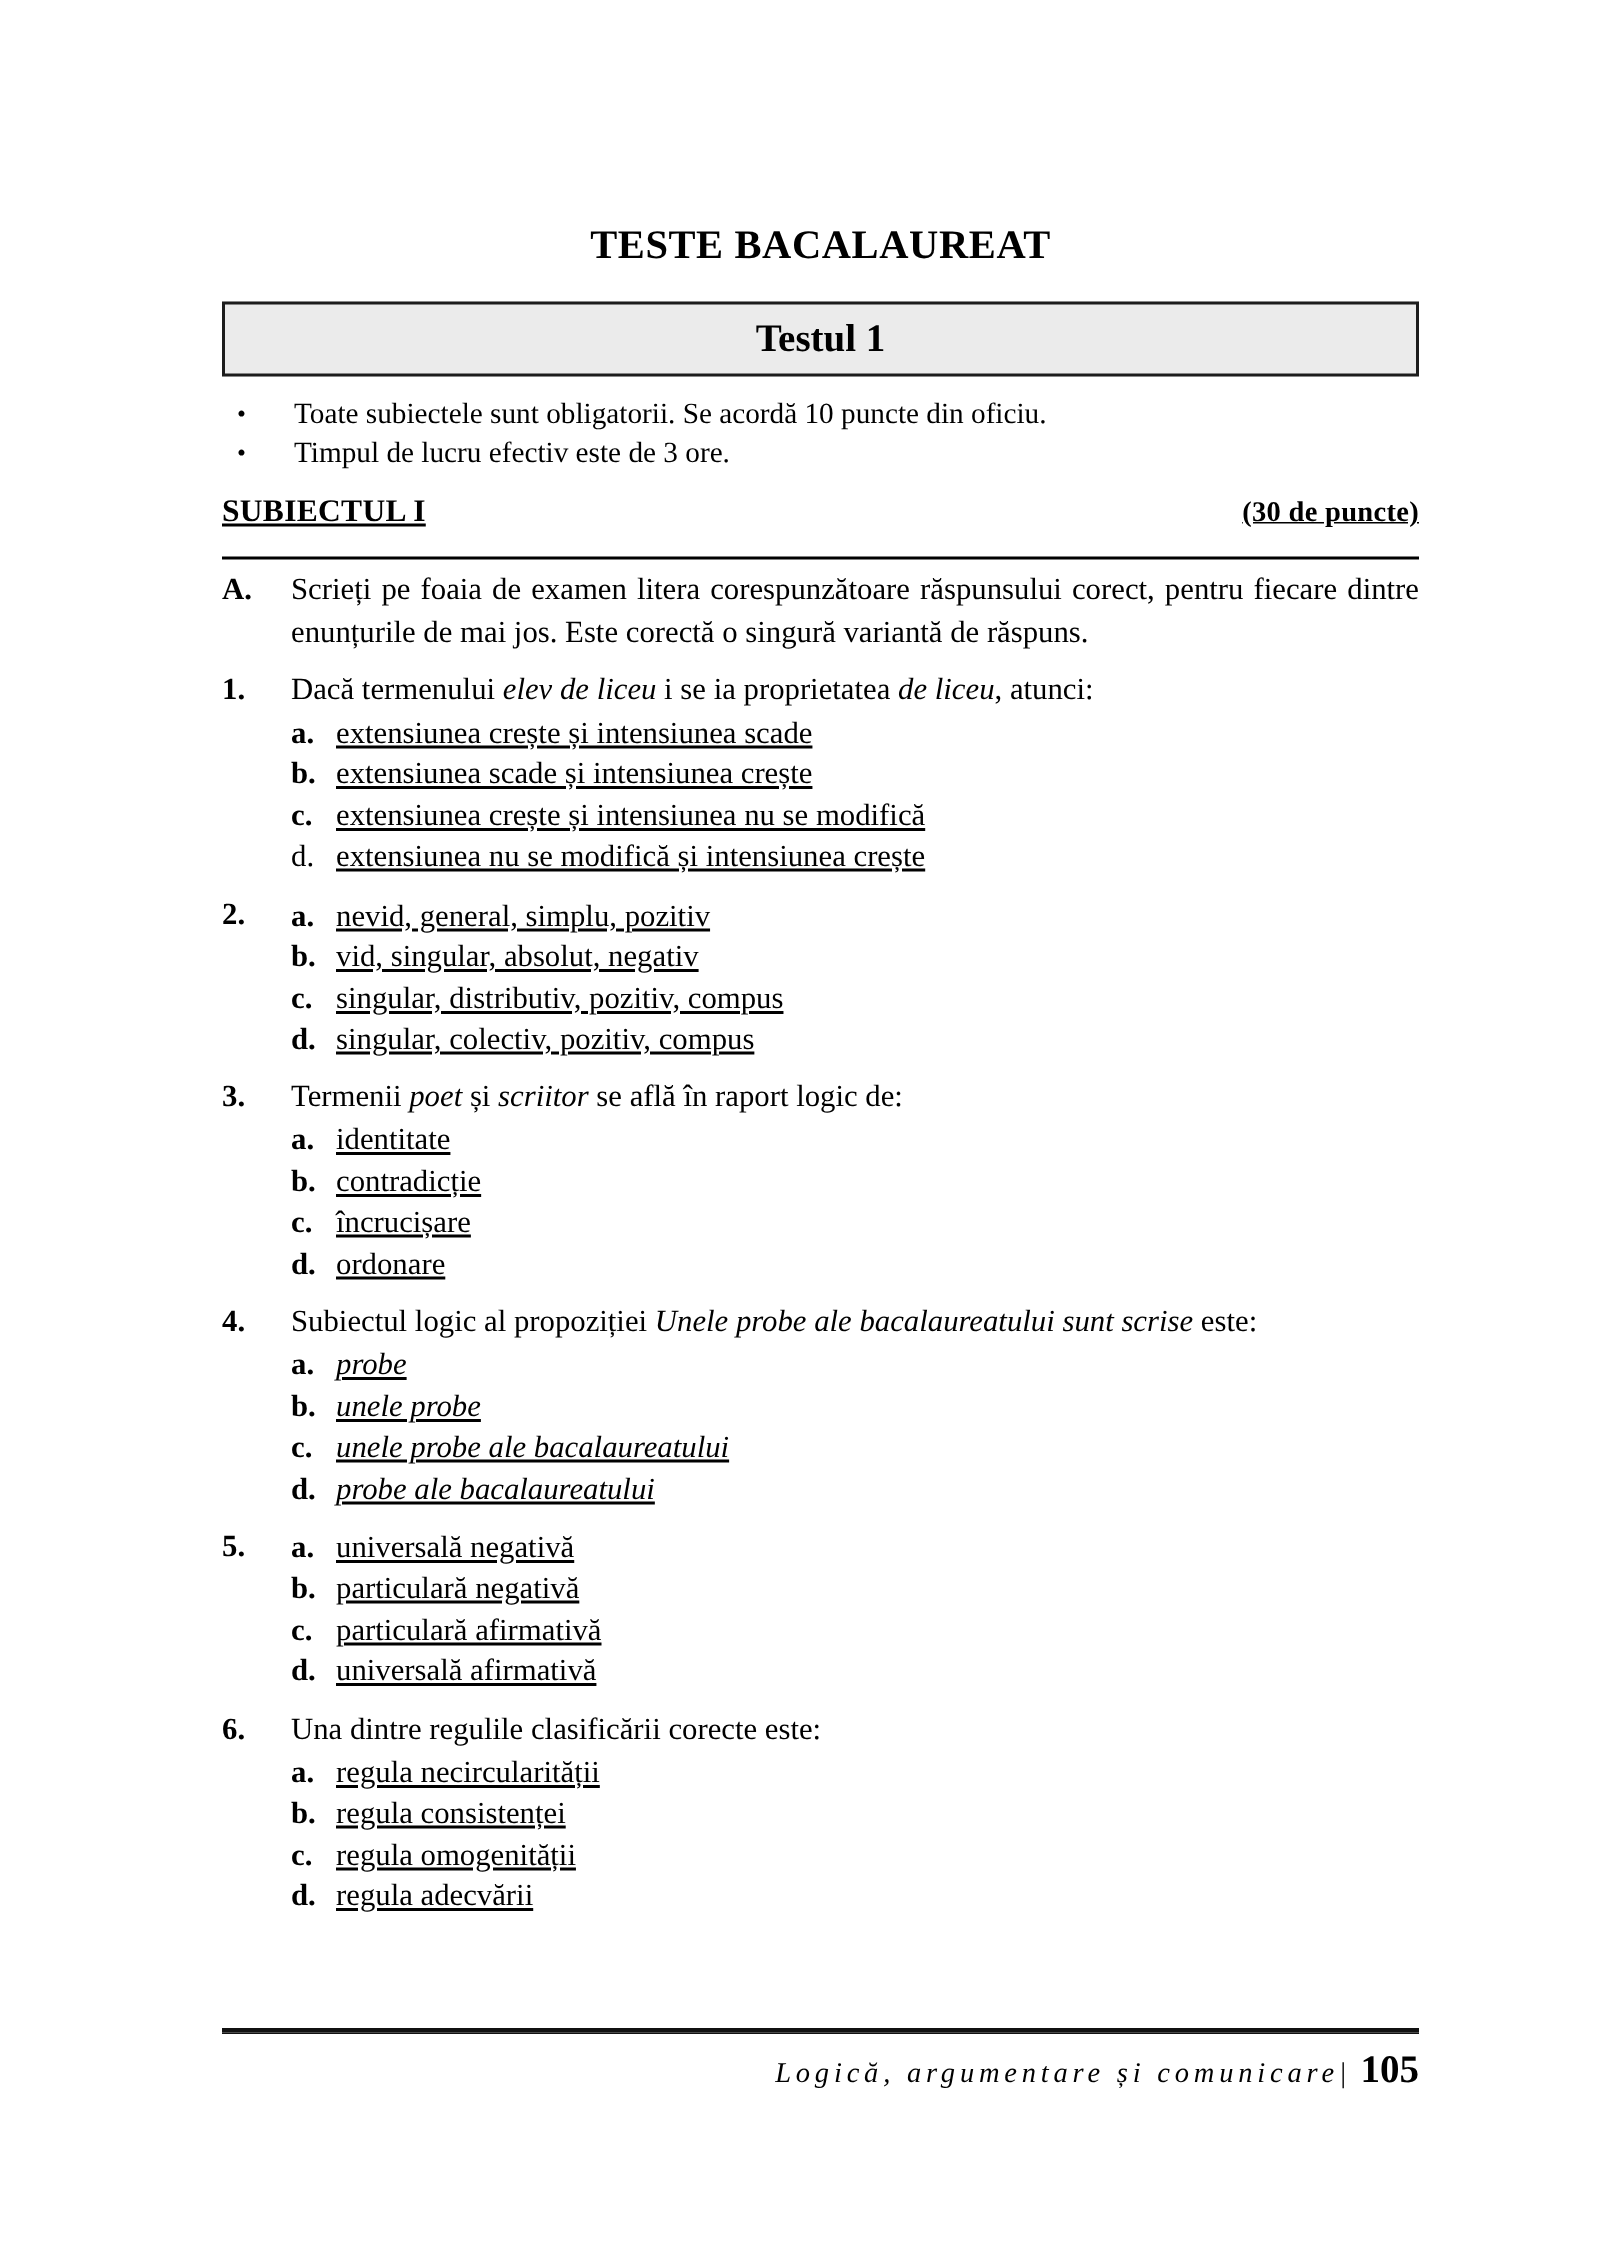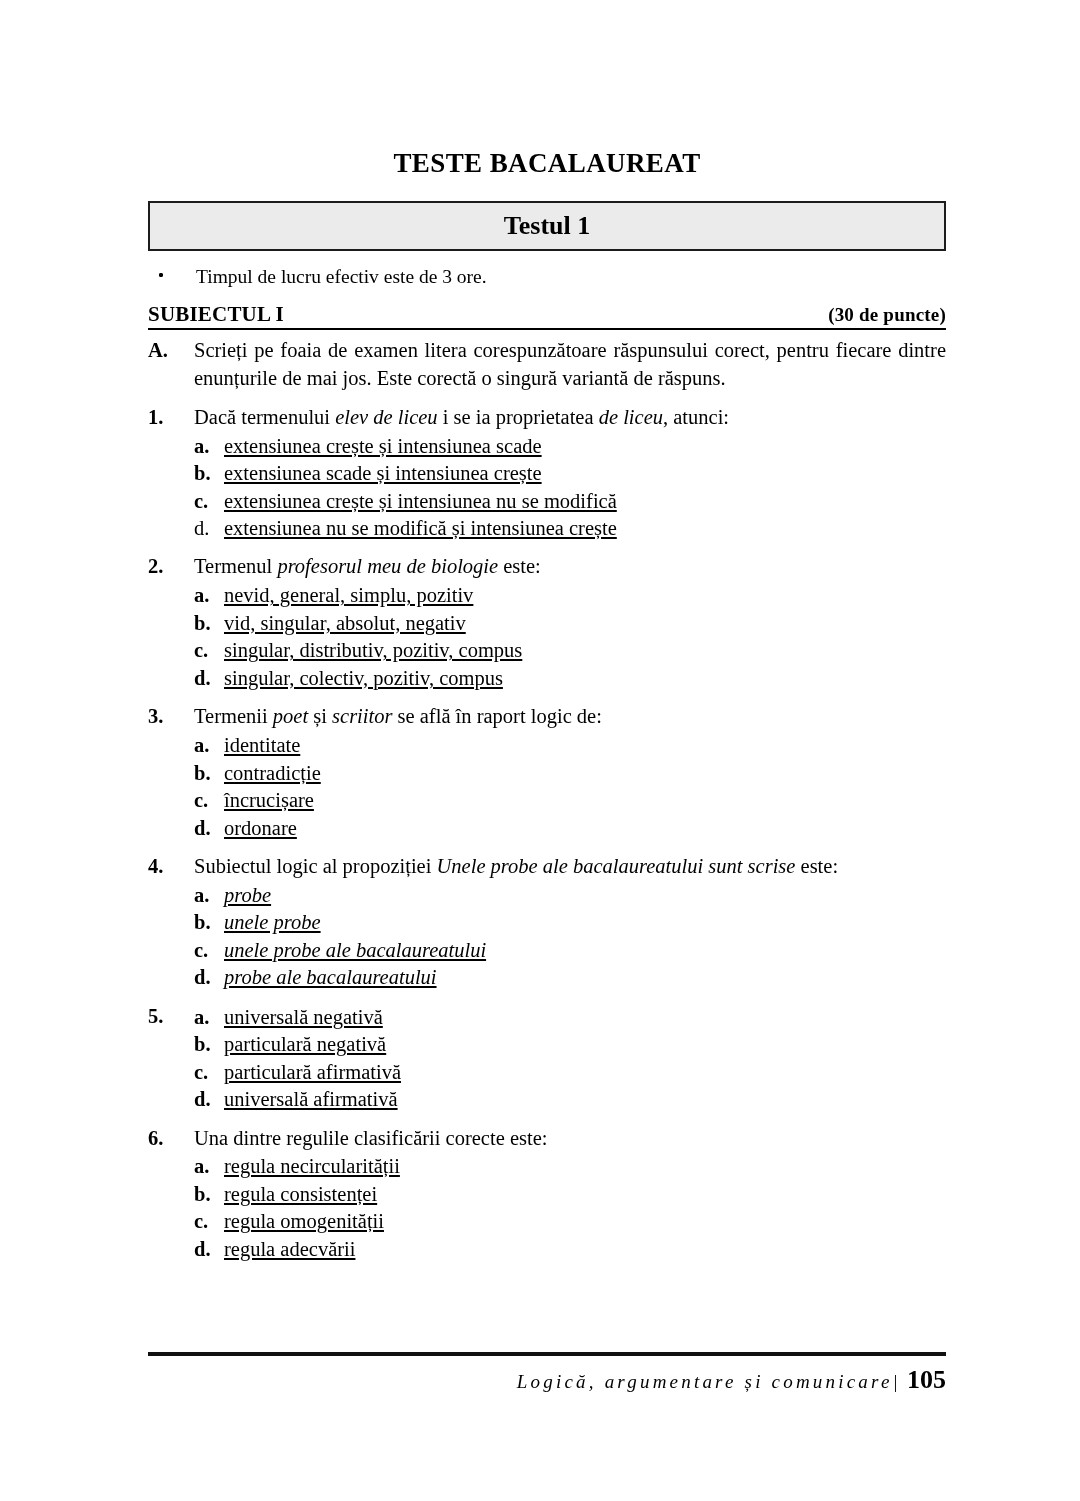--- a/index.html
+++ b/index.html
@@ -83,24 +83,25 @@
     line-height: 1.5;
   }
 
   
   .subject-header {
     margin-top: 12px;
     display: flex;
     justify-content: space-between;
     align-items: baseline;
     border-bottom: 2.5px solid #000;
-    padding-bottom: 1px;
+    padding-bottom: 18px;
     font-weight: bold;
     font-size: 21px;
     letter-spacing: 0.2px;
+    text-decoration: underline;
   }
   .subject-header .pts {
     font-weight: bold;
     font-size: 19px;
   }
 
   
   .section {
     display: flex;
     margin-top: 6px;
@@ -198,21 +199,21 @@
 <div class="page">
   <div class="content">
 
     <h1 class="doc-title">TESTE BACALAUREAT</h1>
 
     <div class="test-box">
       <span class="test-box-label">Testul 1</span>
     </div>
 
     <ul class="notes" id="notes-list">
-        <li><span class="bullet">•</span></li>
+        <li><span class="bullet">•</span><span>Toate subiectele sunt obligatorii. Se acordă 10 puncte din oficiu.</span></li>
         <li><span class="bullet">•</span><span>Timpul de lucru efectiv este de 3 ore.</span></li>
       </ul>
 
     <div class="subject-header">
       <span>SUBIECTUL I</span>
       <span class="pts">(30 de puncte)</span>
     </div>
 
     <div class="section">
       <div class="section-letter">A.</div>
@@ -240,21 +241,20 @@
               <li>
                 <span class="opt-key plain">d.</span>
                 <span class="opt-text">extensiunea nu se modifică și intensiunea crește</span>
               </li>
             </ul>
           </div>
         </div>
         <div class="q">
           <div class="q-num">2.</div>
           <div class="q-body">
-            <div class="q-stem"><span>Termenul </span><em class="it">profesorul meu de biologie</em><span> este:</span></div>
             <ul class="opts">
               <li>
                 <span class="opt-key">a.</span>
                 <span class="opt-text">nevid, general, simplu, pozitiv</span>
               </li>
               <li>
                 <span class="opt-key">b.</span>
                 <span class="opt-text">vid, singular, absolut, negativ</span>
               </li>
               <li>

